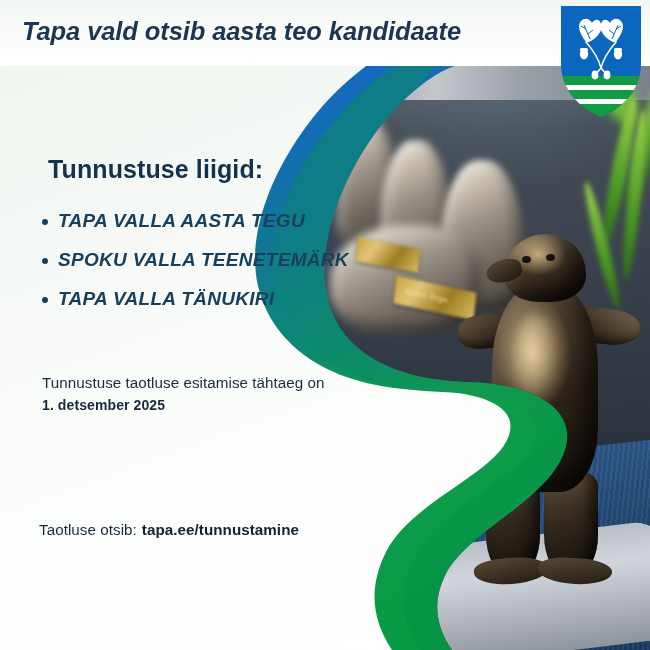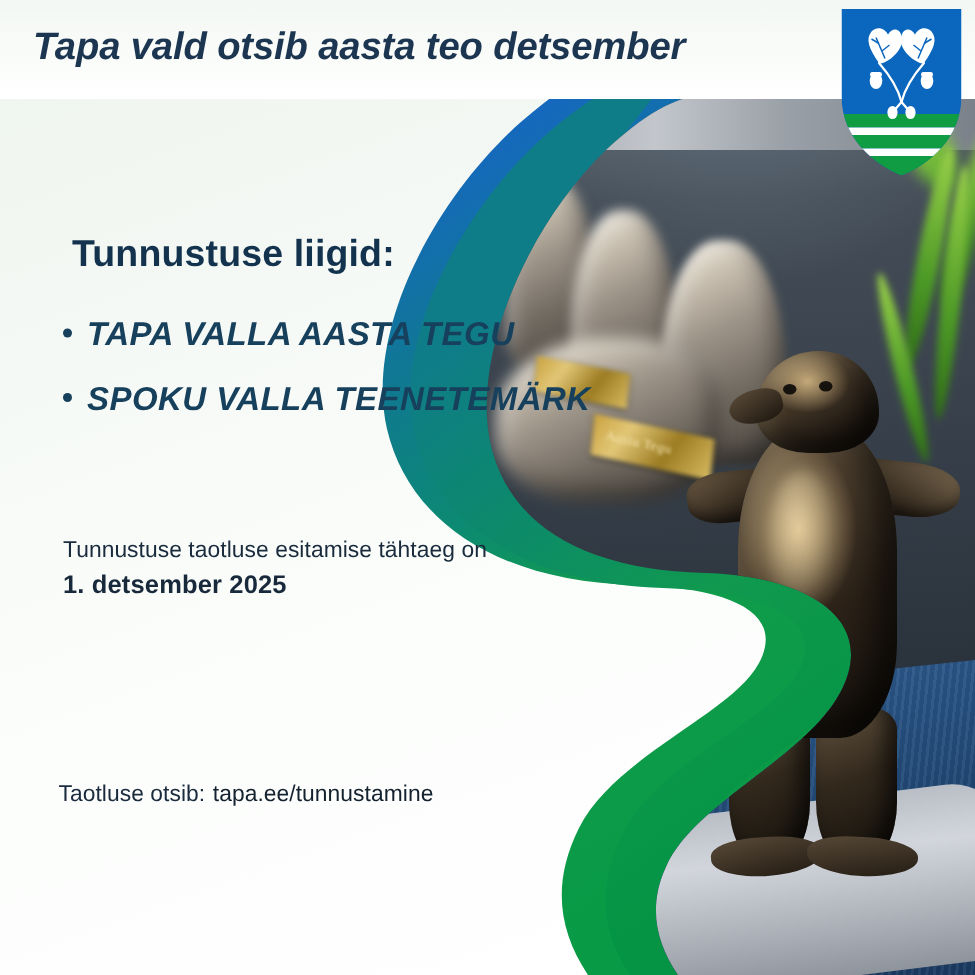--- a/index.html
+++ b/index.html
@@ -268,21 +268,21 @@
 
   #award-list {
     position: absolute;
     left: 8px; top: 210px;
     margin: 0;
     padding: 0 0 0 22px;
     list-style: none;
   }
   #award-list li {
     position: relative;
-    font-size: 22px;
+    font-size: 19px;
     font-weight: bold;
     font-style: italic;
     color: #16405c;
     letter-spacing: .3px;
     margin-bottom: 17px;
     white-space: nowrap;
   }
   #award-list li::before {
     content: "";
     position: absolute;
@@ -293,33 +293,33 @@
   }
 
   .body-block {
     position: absolute;
     color: #1a2b3d;
     font-size: 15.2px;
     line-height: 21px;
     letter-spacing: .05px;
     white-space: nowrap;
   }
-  #deadline-block { left: 14px; top: 356px; }
+  #deadline-block { left: 14px; top: 372px; }
   #deadline-date {
     display: block;
-    font-size: 17px;
+    font-size: 14px;
     font-weight: bold;
     color: #17293b;
     margin-top: 2px;
     letter-spacing: .1px;
   }
   #submit-block { left: 11px; top: 443px; line-height: 23px; }
   #form-block   { left: 11px; top: 519px; }
   #form-url {
-    font-weight: normal;
+    font-weight: bold;
     color: #14212e;
     margin-left: 5px;
   }
 </style>
 </head>
 <body>
 
 <div id="poster">
 
   <div id="art-stage">
@@ -430,21 +430,21 @@
             <div class="hero-eye e1"></div>
             <div class="hero-eye e2"></div>
             <div class="hero-sheen"></div>
           </div>
         </div>
       </foreignObject>
     </svg>
   </div>
 
   <div id="header-band"></div>
-  <div id="header-title">Tapa vald otsib aasta teo detsember</div>
+  <div id="header-title">Tapa vald otsib aasta teo kandidaate</div>
 
   <svg id="coat-of-arms" viewBox="0 0 84 112">
     <defs>
       <clipPath id="shieldClip">
         <path d="M2,0 L82,0 L82,58 C82,86 60,104 42,111 C24,104 2,86 2,58 Z"></path>
       </clipPath>
     </defs>
     <g clip-path="url(#shieldClip)">
       <rect x="0" y="0" width="84" height="112" fill="#0b67bd"></rect>
       <rect x="0" y="70" width="84" height="9" fill="#0f9c43"></rect>
@@ -486,20 +486,21 @@
     </g>
   </svg>
 
   <div id="content">
 
     <div id="section-title">Tunnustuse liigid:</div>
 
     <ul id="award-list">
       <li>TAPA VALLA AASTA TEGU</li>
       <li>SPOKU VALLA TEENETEMÄRK</li>
+      <li>TAPA VALLA TÄNUKIRI</li>
     </ul>
 
     <div class="body-block" id="deadline-block">
       <span>Tunnustuse taotluse esitamise tähtaeg on</span>
       <span id="deadline-date">1. detsember 2025</span>
     </div>
 
 
     <div class="body-block" id="form-block">
       <span>Taotluse otsib:</span><span id="form-url">tapa.ee/tunnustamine</span>

